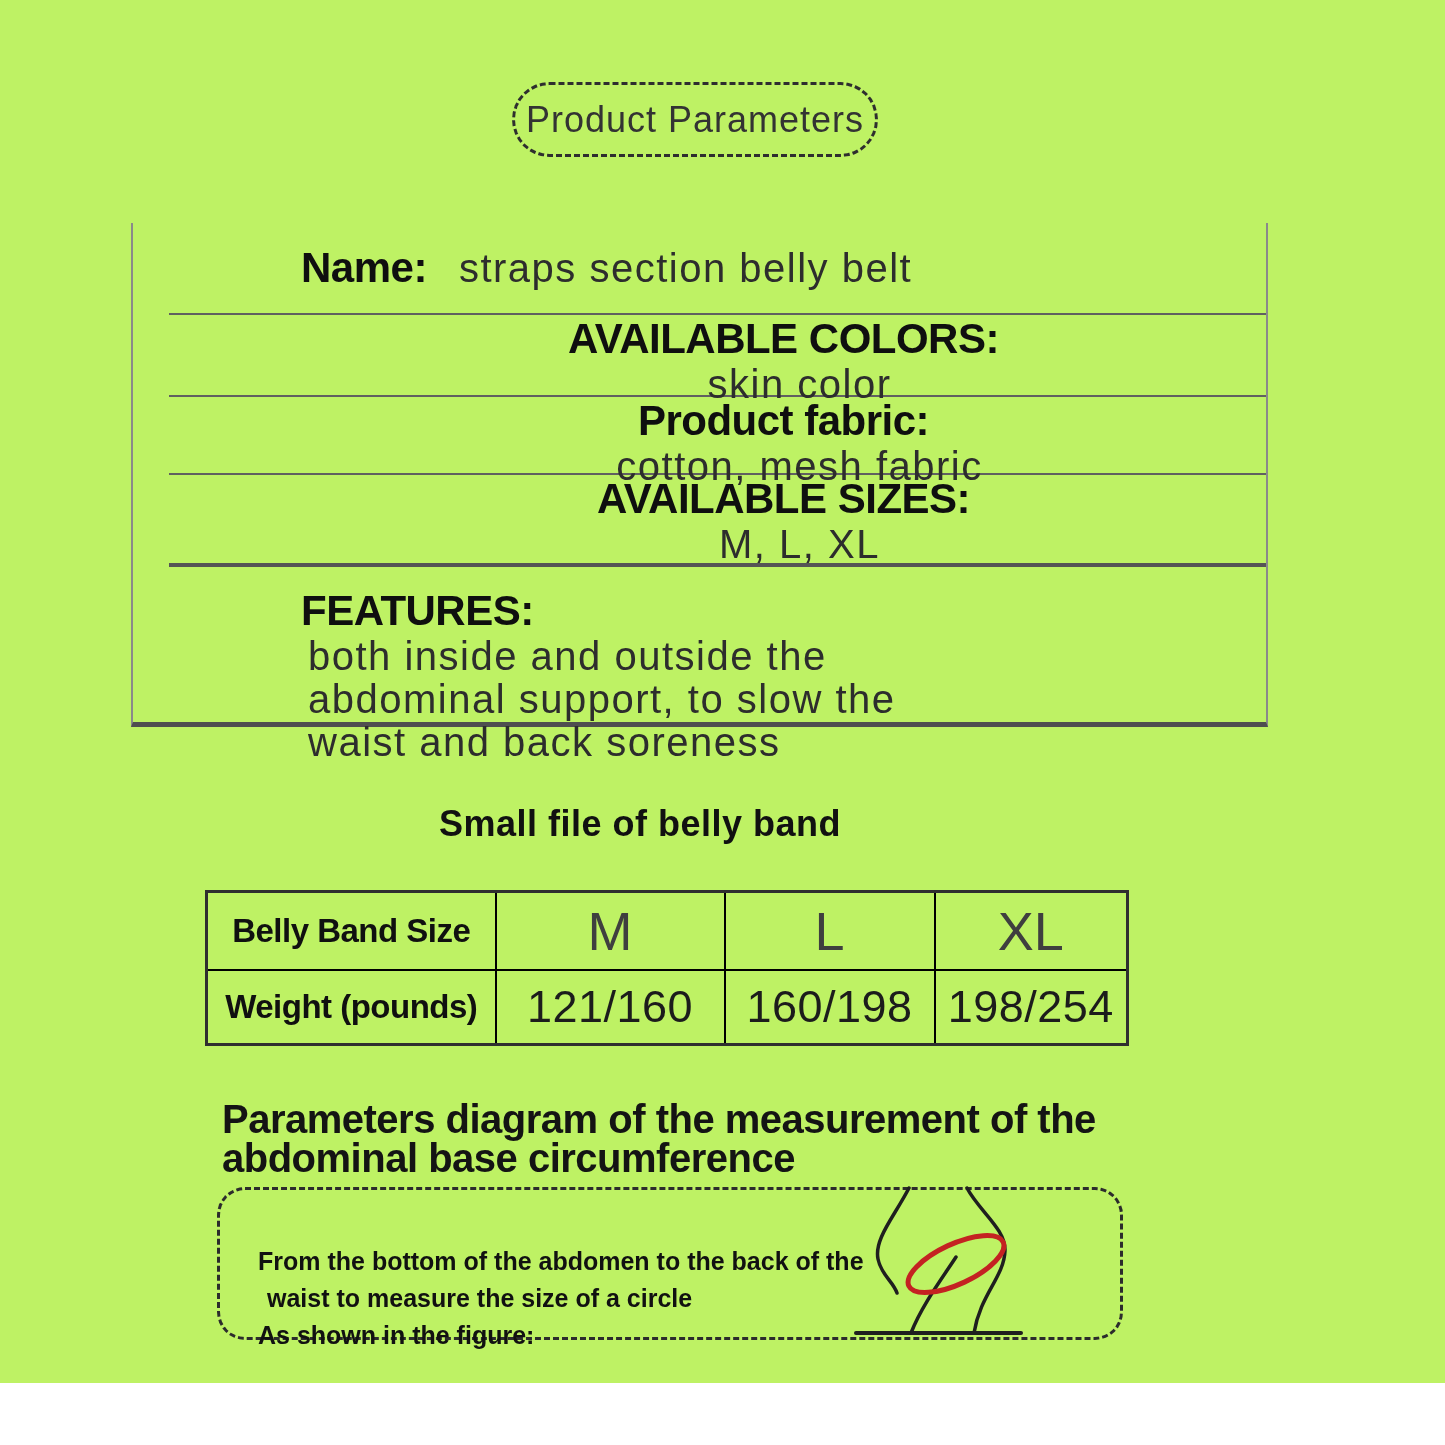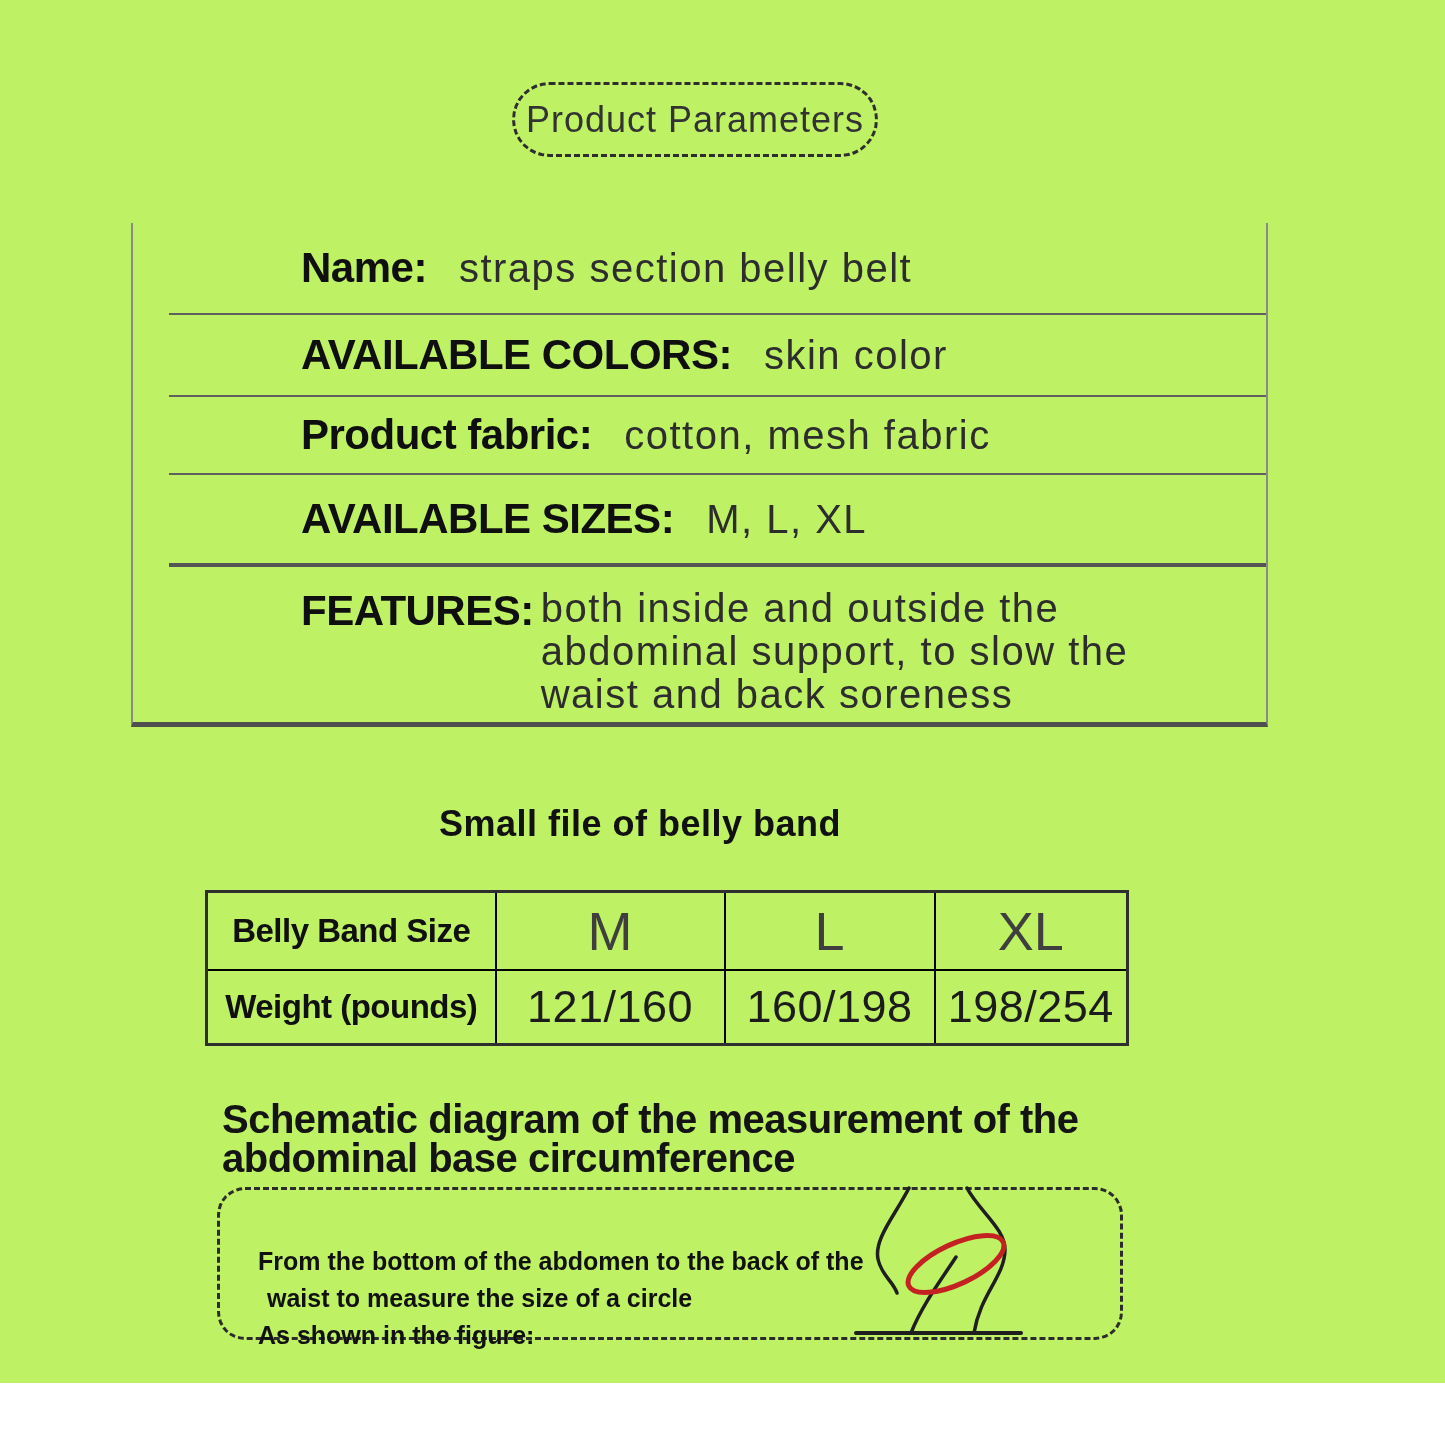--- a/index.html
+++ b/index.html
@@ -26,21 +26,21 @@
     position:absolute;left:131px;top:223px;width:1137px;
     border-left:2px solid #8a8a8a;border-right:2px solid #8a8a8a;
     border-bottom:5px solid #4f4f4f;
     box-sizing:border-box;
     padding-left:36px;
   }
   .spec-row{
     display:flex;align-items:center;
     padding-left:132px;box-sizing:border-box;
   }
-  .spec-row + .spec-row{border-top:2px solid #606060;}
+  .spec-row + .spec-row{border-top:2px solid #606060;flex-direction:column;}
   .spec-row.r1{height:90px;}
   .spec-row.r2{height:82px;}
   .spec-row.r3{height:78px;}
   .spec-row.r4{height:90px;}
   .spec-row.r5{height:159px;align-items:flex-start;padding-top:20px;border-top-width:4px;border-top-color:#555;}
   .spec-label{
     font-weight:700;font-size:42px;color:#0f0f0f;
     white-space:nowrap;flex:0 0 auto;letter-spacing:-0.5px;
   }
   .spec-value{
@@ -142,21 +142,21 @@
     <tr class="weight-row">
       <td class="rowhead">Weight (pounds)</td>
       <td class="weight-cell">121/160</td>
       <td class="weight-cell">160/198</td>
       <td class="weight-cell">198/254</td>
     </tr>
   </tbody>
     </table>
 
   <div class="schematic-heading">
-    <div>Schematic diagram of the measurement of the</div>
+    <div>Parameters diagram of the measurement of the</div>
     <div>abdominal base circumference</div>
   </div>
 
   <div class="measure-box">
     <div class="measure-text">
       <div>From the bottom of the abdomen to the back of the</div>
       <div class="measure-line2">waist to measure the size of a circle</div>
       <div>As shown in the figure:</div>
     </div>
 

